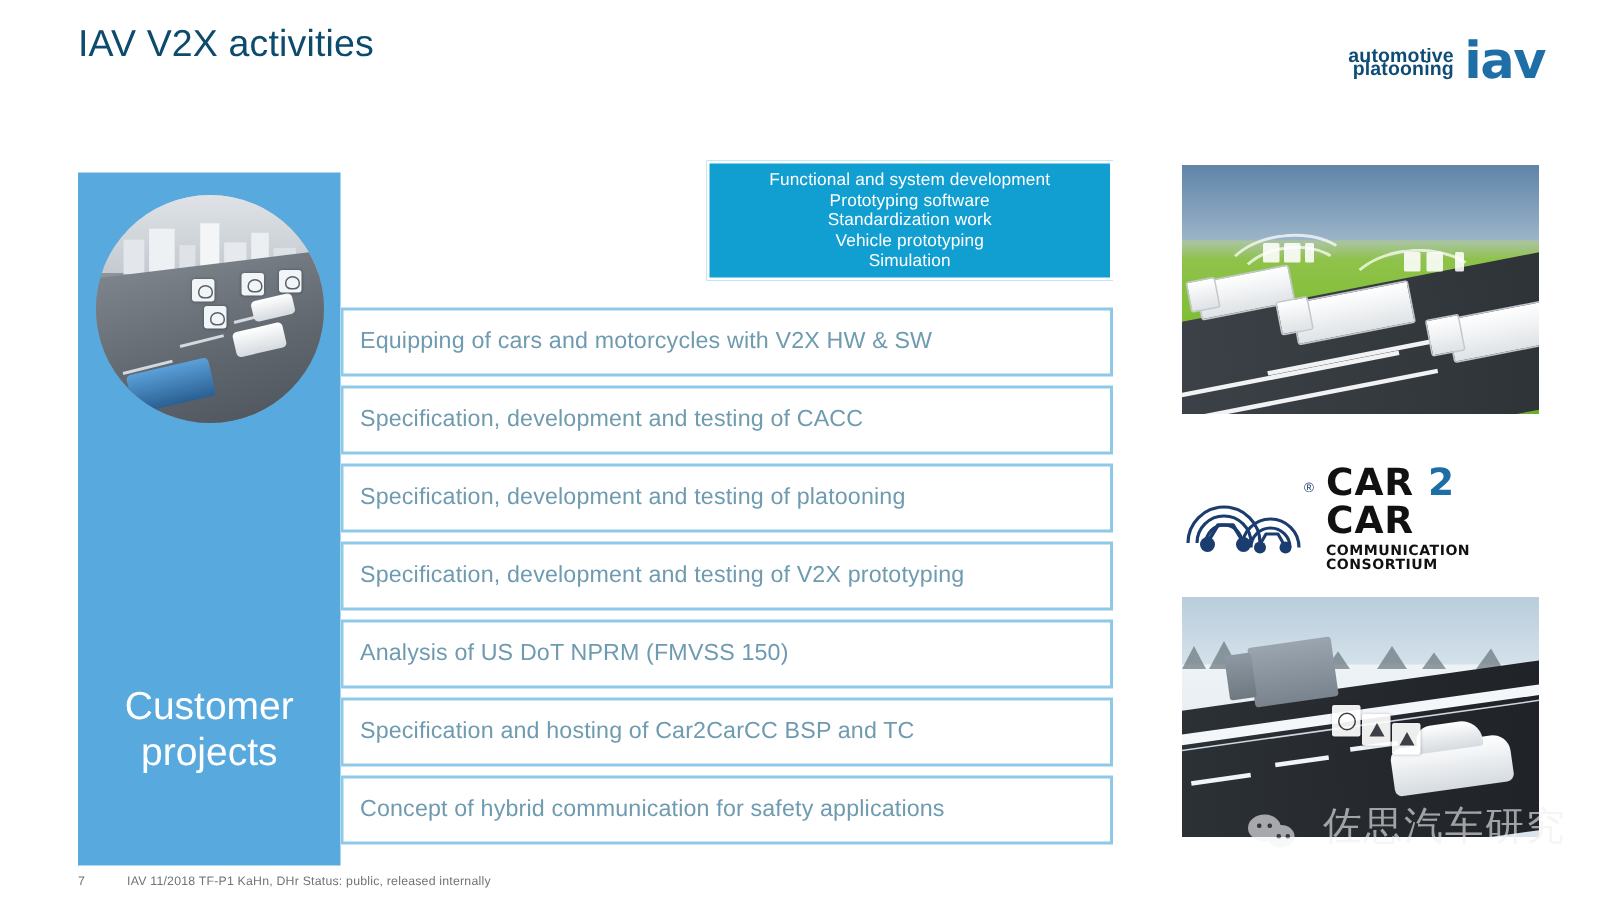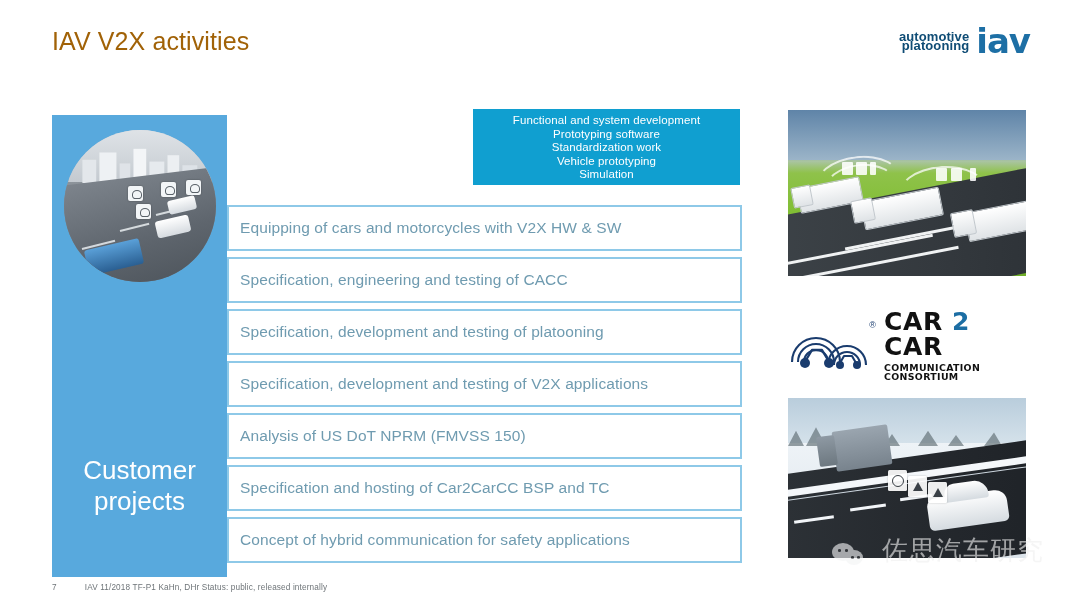--- a/index.html
+++ b/index.html
@@ -13,23 +13,23 @@
     position: relative;
     overflow: hidden;
     font-family: "Liberation Sans", sans-serif;
     -webkit-font-smoothing: antialiased;
   }
 
   
   #slide-title {
     position: absolute;
     left: 52px;
-    top: 27px;
+    top: 15px;
     font-size: 25px;
-    color: #a16207;
+    color: #0c4a6e;
     letter-spacing: 0.1px;
     white-space: nowrap;
   }
 
   #iav-logo {
     position: absolute;
     right: 50px;
     top: 24px;
     display: flex;
     align-items: center;
@@ -426,27 +426,27 @@
   <div class="line">Standardization work</div>
   <div class="line">Vehicle prototyping</div>
   <div class="line">Simulation</div>
 </div>
 
 <div id="activity-list">
   <div class="activity-row">
     <span class="label">Equipping of cars and motorcycles with V2X HW &amp; SW</span>
   </div>
   <div class="activity-row">
-    <span class="label">Specification, engineering and testing of CACC</span>
+    <span class="label">Specification, development and testing of CACC</span>
   </div>
   <div class="activity-row">
     <span class="label">Specification, development and testing of platooning</span>
   </div>
   <div class="activity-row">
-    <span class="label">Specification, development and testing of V2X applications</span>
+    <span class="label">Specification, development and testing of V2X prototyping</span>
   </div>
   <div class="activity-row">
     <span class="label">Analysis of US DoT NPRM (FMVSS 150)</span>
   </div>
   <div class="activity-row">
     <span class="label">Specification and hosting of Car2CarCC BSP and TC</span>
   </div>
   <div class="activity-row">
     <span class="label">Concept of hybrid communication for safety applications</span>
   </div>

